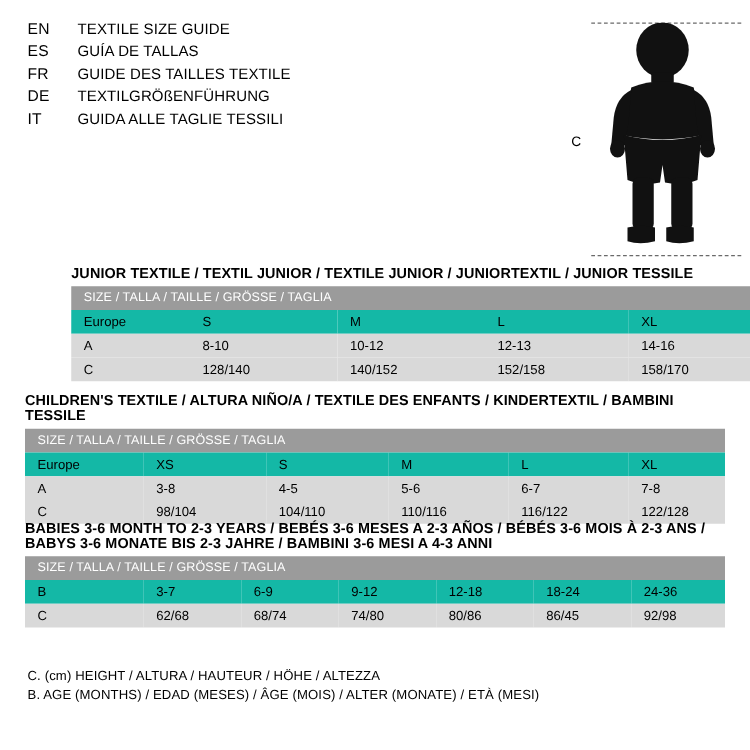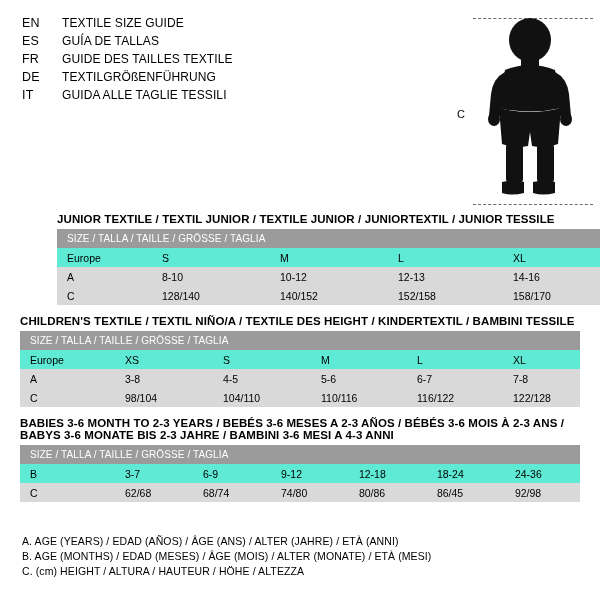--- a/index.html
+++ b/index.html
@@ -99,21 +99,21 @@
   tr.head td {
     background: #9b9b9b;
     color: #ffffff;
     font-size: 10px;
     letter-spacing: 0.1px;
   }
   tr.shade td {
     background: #d9d9d9;
   }
   tr.plain td {
-    background: #5eead4;
+    background: #14b8a6;
   }
 
   
   .footer {
     position: absolute;
     left: 22px;
     top: 534px;
     width: 560px;
   }
   .footer div {
@@ -213,21 +213,21 @@
           <td>128/140</td>
           <td>140/152</td>
           <td>152/158</td>
           <td>158/170</td>
         </tr>
       </tbody>
     </table>
   </div>
 
   <div class="section" style="top:315px;">
-    <div class="section-title">CHILDREN'S TEXTILE / TEXTIL NIÑO/A / TEXTILE DES HEIGHT / KINDERTEXTIL / BAMBINI TESSILE</div>
+    <div class="section-title">CHILDREN'S TEXTILE / ALTURA NIÑO/A / TEXTILE DES ENFANTS / KINDERTEXTIL / BAMBINI TESSILE</div>
     <table class="size">
       <colgroup>
         <col style="width:95px">
           <col style="width:98px">
           <col style="width:98px">
           <col style="width:96px">
           <col style="width:96px">
           <col style="width:77px">
       </colgroup>
       <tbody>
@@ -294,18 +294,17 @@
           <td>74/80</td>
           <td>80/86</td>
           <td>86/45</td>
           <td>92/98</td>
         </tr>
       </tbody>
     </table>
   </div>
 
   <div class="footer">
-    <div>A. AGE (YEARS) / EDAD (AÑOS) / ÂGE (ANS) / ALTER (JAHRE) / ETÀ (ANNI)</div>
+    <div>C. (cm) HEIGHT / ALTURA / HAUTEUR / HÖHE / ALTEZZA</div>
     <div>B. AGE (MONTHS) / EDAD (MESES) / ÂGE (MOIS) / ALTER (MONATE) / ETÀ (MESI)</div>
-    <div>C. (cm) HEIGHT / ALTURA / HAUTEUR / HÖHE / ALTEZZA</div>
   </div>
 
 </div>
 
 </body></html>

